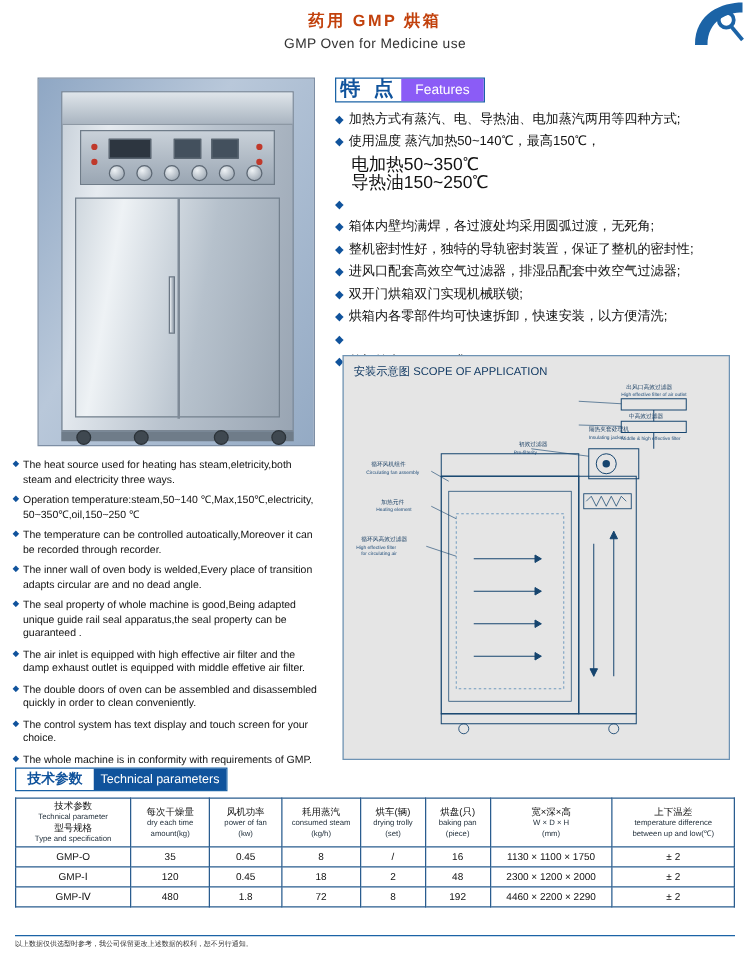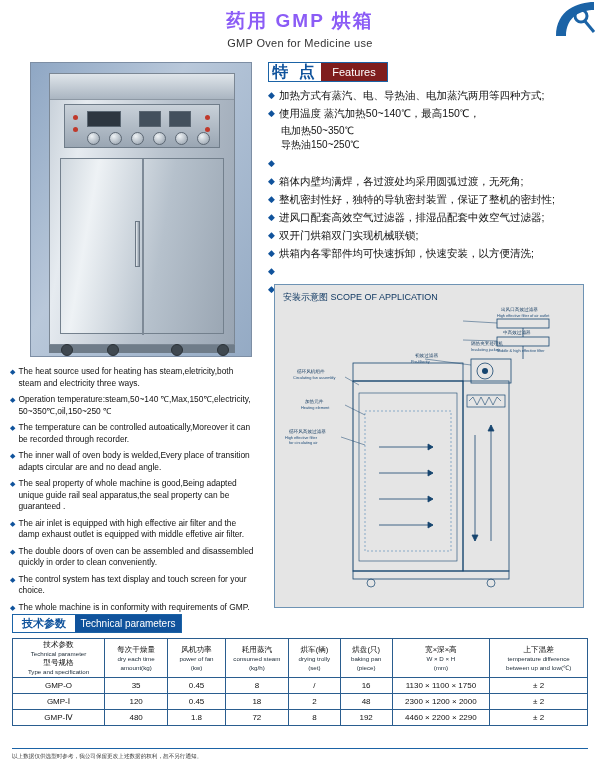--- a/index.html
+++ b/index.html
@@ -10,21 +10,21 @@
     background:#ffffff;
     color:#111;
     position:relative;
     overflow:hidden;
   }
   .page { position:relative; width:600px; height:772px; }
 
   
   .header { text-align:center; padding-top:8px; }
   .title-cn {
-    font-size:19px; font-weight:bold; letter-spacing:2px; color:#8b5cf6;
+    font-size:13px; font-weight:bold; letter-spacing:2px; color:#c2410c;
   }
   .title-en {
     font-size:11px; color:#333; margin-top:3px; letter-spacing:0.3px;
   }
   .logo {
     position:absolute; right:4px; top:0px; width:48px; height:40px;
     overflow:hidden;
   }
 
   
@@ -92,31 +92,31 @@
     position:absolute; left:268px; top:62px; width:120px; height:20px;
     border:1px solid #1b63a6;
   }
   .features-hdr .cn {
     position:absolute; left:0; top:0; width:52px; height:18px;
     color:#10539c; font-size:16px; font-weight:bold; text-align:center; line-height:18px;
     letter-spacing:3px;
   }
   .features-hdr .en {
     position:absolute; left:52px; top:0; right:0; height:18px;
-    background:#7f1d1d; color:#fff; font-size:11px; text-align:center; line-height:18px;
+    background:#8b5cf6; color:#fff; font-size:11px; text-align:center; line-height:18px;
   }
   .feat-list {
     position:absolute; left:268px; top:88px; width:320px;
   }
   .feat-item {
     display:flex; align-items:flex-start; margin-bottom:4px;
     font-size:10.5px; color:#111; line-height:14px;
   }
   .dia { color:#10539c; font-size:9px; margin-right:4px; line-height:14px; }
-  .feat-sub { font-size:10px; line-height:14px; padding-left:13px; }
+  .feat-sub { font-size:14px; line-height:14px; padding-left:13px; }
 
   
   .scope {
     position:absolute; left:274px; top:284px; width:310px; height:324px;
     background:#e5e5e5; border:1px solid #6e93b4;
   }
   .scope-title {
     position:absolute; left:8px; top:6px; font-size:9px; color:#123a63;
   }
   .scope-svg { position:absolute; left:0; top:0; }

